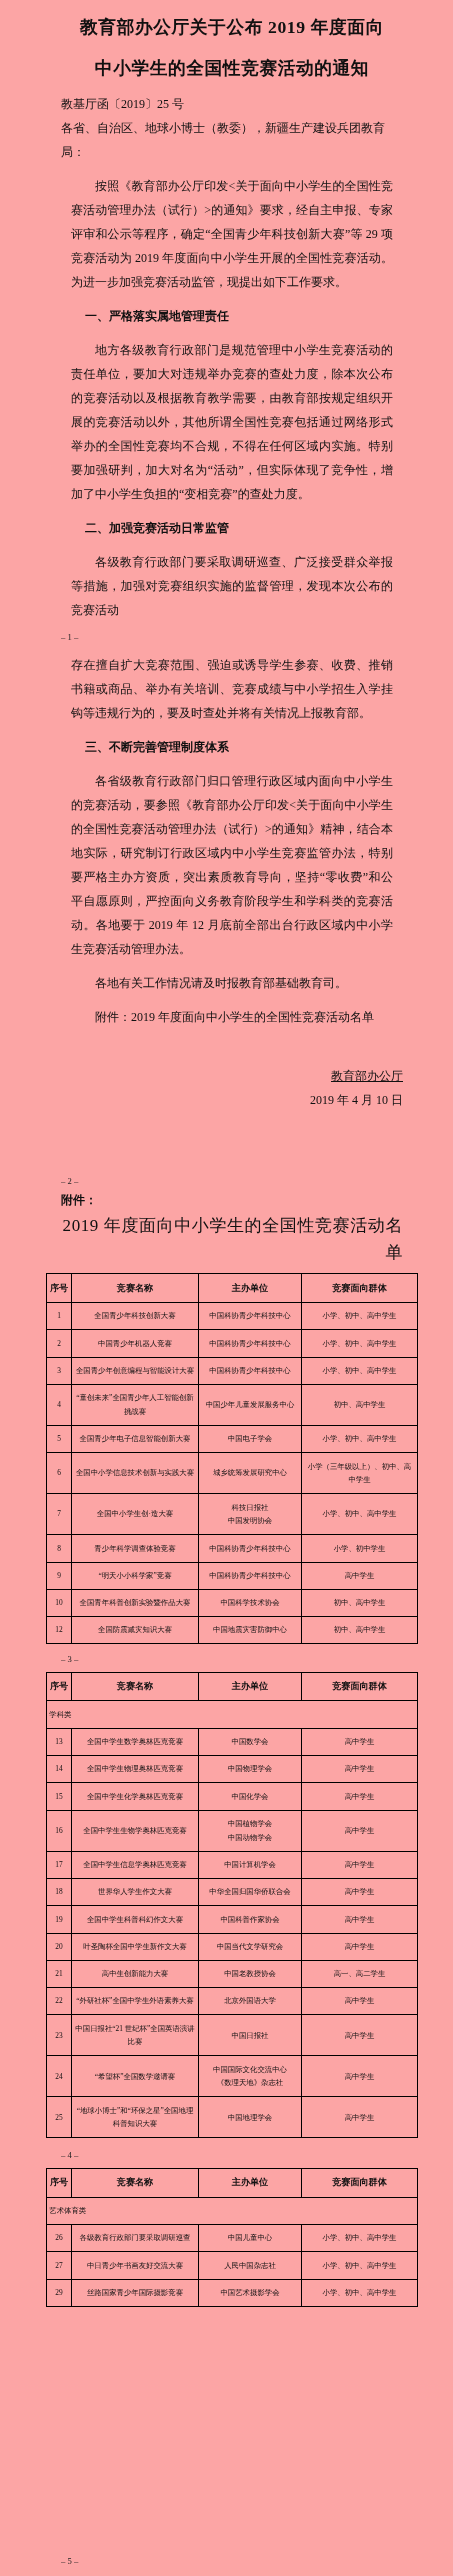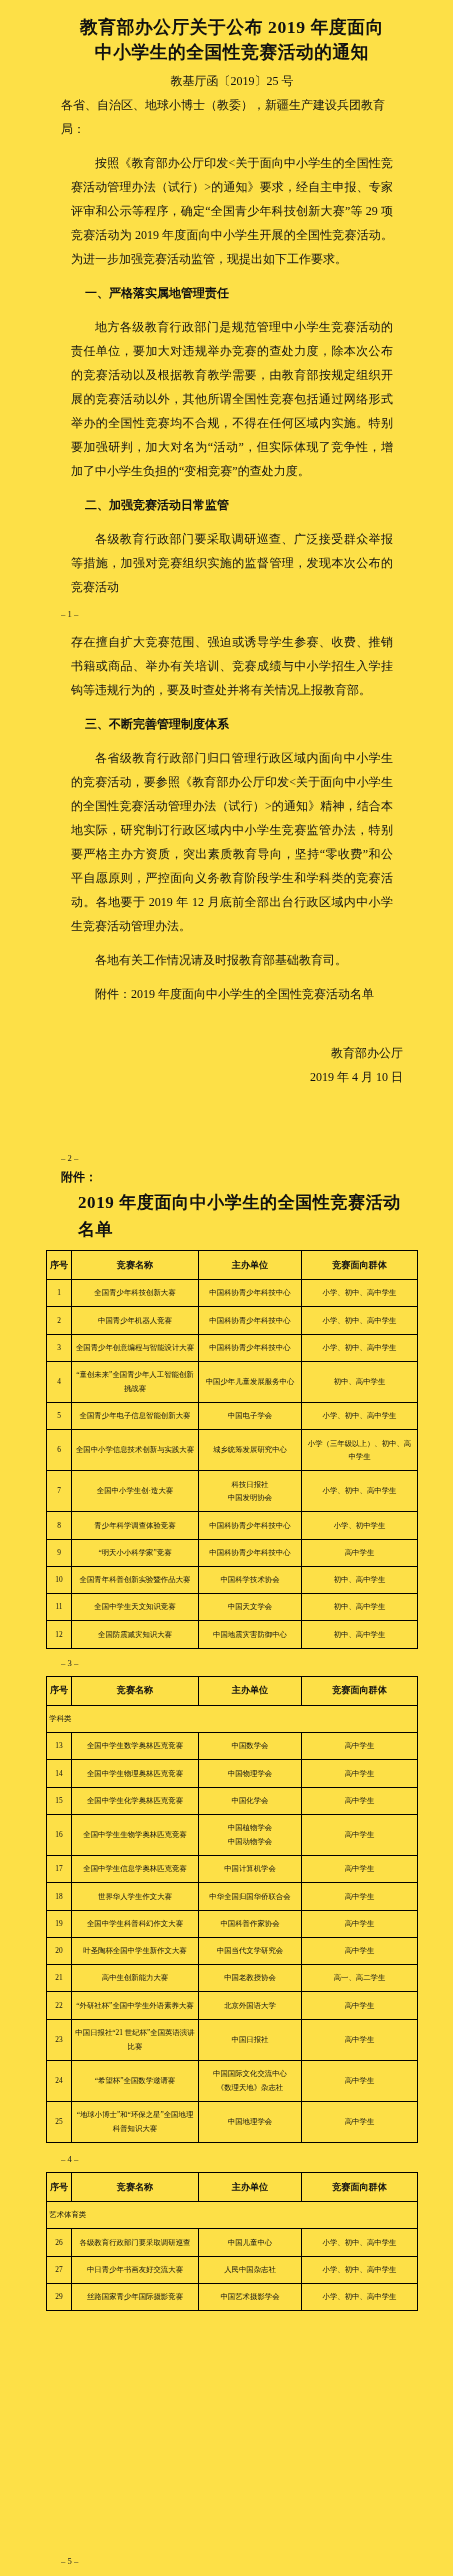--- a/index.html
+++ b/index.html
@@ -1,36 +1,36 @@
 <!DOCTYPE html>
 <html style="font-size:9.1px"><head>
 <meta charset="utf-8">
 <style>
   html,body{margin:0;padding:0;background:#ffffff;}
-  .page{position:relative;width:453px;height:2576px;background:#fde047;color:#111;
+  .page{position:relative;width:453px;height:2576px;background:#fca5a5;color:#111;
         font-family:"Liberation Serif",serif;overflow:hidden;}
   .doc{padding:15px 50px 0 61px;}
   .title{font-size:17.7px;font-weight:bold;text-align:center;line-height:25px;letter-spacing:0.6px;}
-  .title2{margin-top:0;}
-  .docnum{margin-top:4px;text-align:center;font-size:12px;line-height:24px;}
+  .title2{margin-top:16px;}
+  .docnum{margin-top:11px;text-align:left;font-size:12px;line-height:24px;}
   .salutation{font-size:12px;line-height:24px;}
   .para{font-size:12px;line-height:24px;text-align:justify;text-indent:2em;margin:10px;}
   .para.noindent{text-indent:0;}
   .heading{font-family:"Liberation Sans",sans-serif;font-weight:bold;font-size:12px;
            line-height:24px;text-indent:2em;}
   .pagemark{font-size:8.6px;line-height:11.4px;height:11.4px;color:#222;}
   .pm1{margin:0;}
   .pm2{margin-top:64px;}
   .pm3{margin-top:9.1px;}
   .pm4{margin-top:11.4px;}
   .pm5{position:absolute;left:61px;bottom:9.1px;}
-  .sig{margin-top:35px;text-align:right;font-size:12px;line-height:24px;}
+  .sig{margin-top:35px;text-align:right;font-size:12px;line-height:24px;text-decoration:underline;}
   .date{text-align:right;font-size:12px;line-height:24px;}
   .attach-label{font-family:"Liberation Sans",sans-serif;font-weight:bold;font-size:12px;line-height:24px;}
-  .attach-title{font-size:17px;font-weight:bold;text-align:left;line-height:27.4px;letter-spacing:0.6px;margin-left:17px;}
+  .attach-title{font-size:17px;font-weight:normal;text-align:right;line-height:27.4px;letter-spacing:0.6px;}
   table.comp{border-collapse:collapse;table-layout:fixed;width:372px;margin:6.9px 0 0 -15px;
              border:1.1px solid #000;}
   table.comp td,table.comp th{border:0.6px solid #000;padding:6.3px 2.3px;vertical-align:middle;}
   table.comp th{font-family:"Liberation Sans",sans-serif;font-weight:bold;font-size:9.1px;
                 line-height:15px;text-align:center;}
   td.cat{font-size:7.4px;line-height:13.7px;text-align:left;padding-left:13.7px;}
   td.c-no,td.c-name,td.c-org,td.c-aud{font-size:7.4px;line-height:13.7px;text-align:center;}
   td.c-org{white-space:pre-line;}
   .t2{margin-top:5.7px;}
 </style>
@@ -152,26 +152,20 @@
             <td class="c-aud">高中学生</td>
           </tr>
 
           <tr>
             <td class="c-no">10</td>
             <td class="c-name">全国青年科普创新实验暨作品大赛</td>
             <td class="c-org">中国科学技术协会</td>
             <td class="c-aud">初中、高中学生</td>
           </tr>
 
-          <tr>
-            <td class="c-no">11</td>
-            <td class="c-name">全国中学生天文知识竞赛</td>
-            <td class="c-org">中国天文学会</td>
-            <td class="c-aud">初中、高中学生</td>
-          </tr>
 
           <tr>
             <td class="c-no">12</td>
             <td class="c-name">全国防震减灾知识大赛</td>
             <td class="c-org">中国地震灾害防御中心</td>
             <td class="c-aud">初中、高中学生</td>
           </tr>
         </tbody>
     </table>
 

